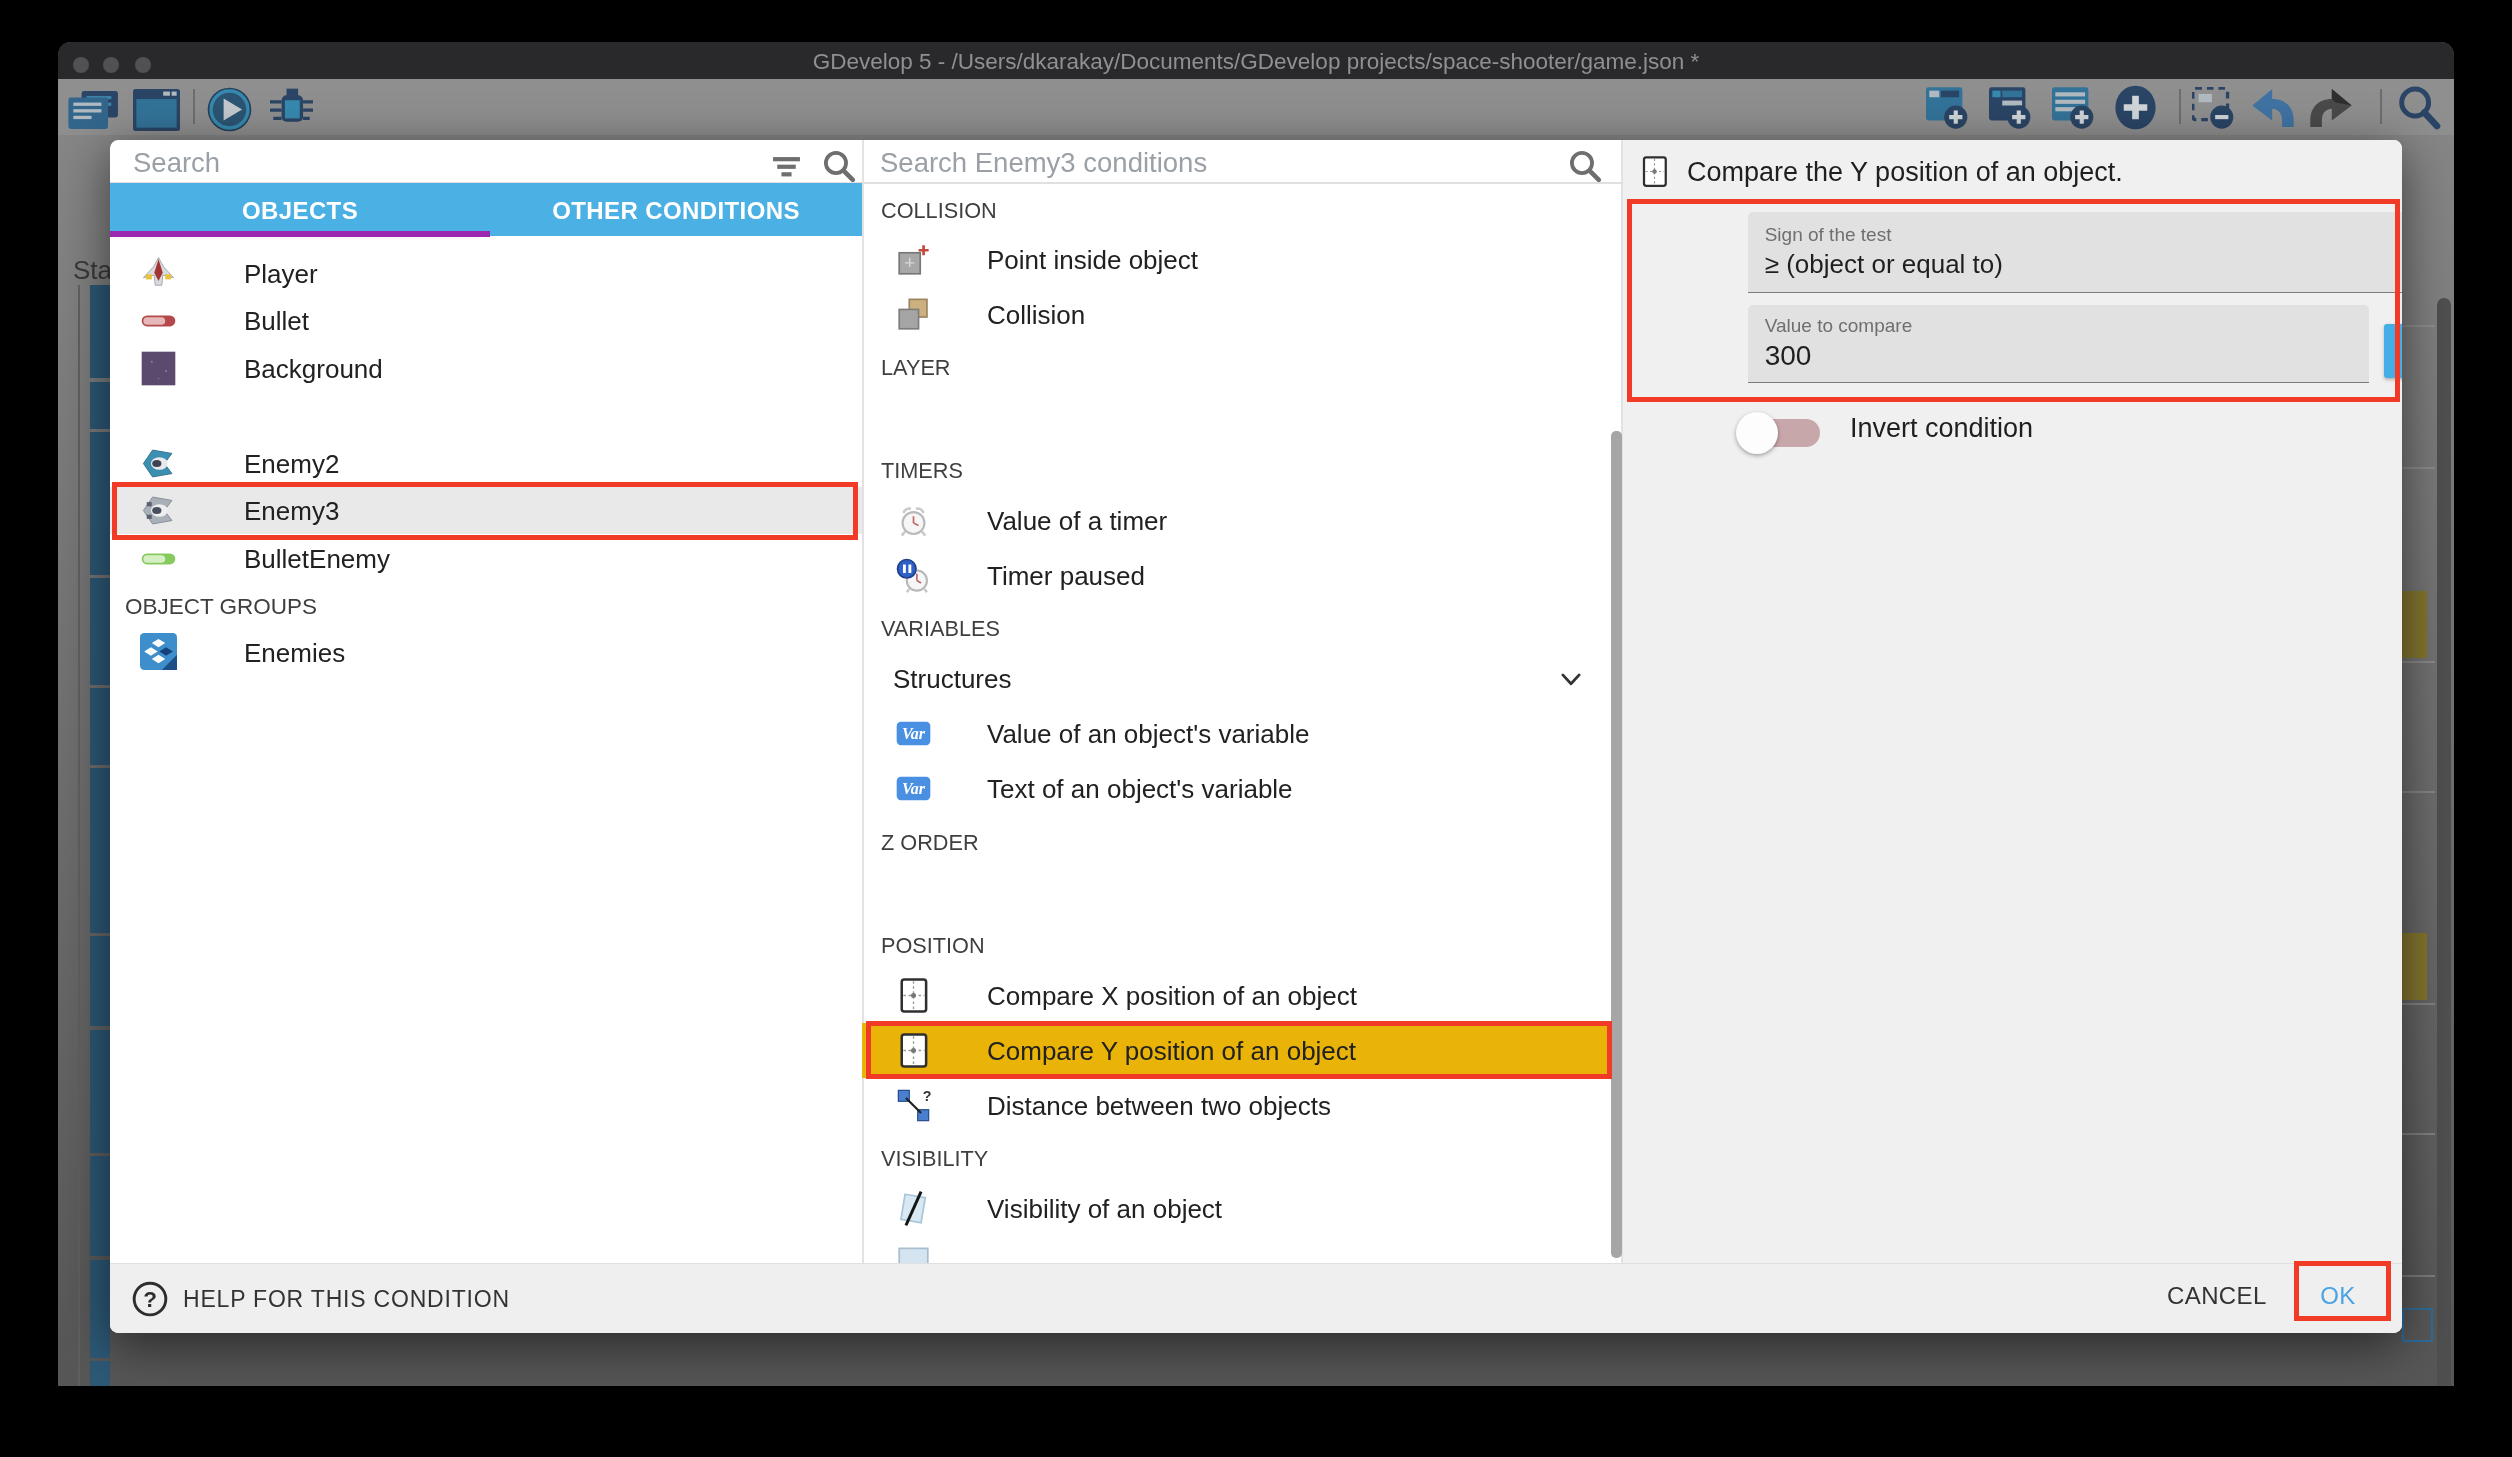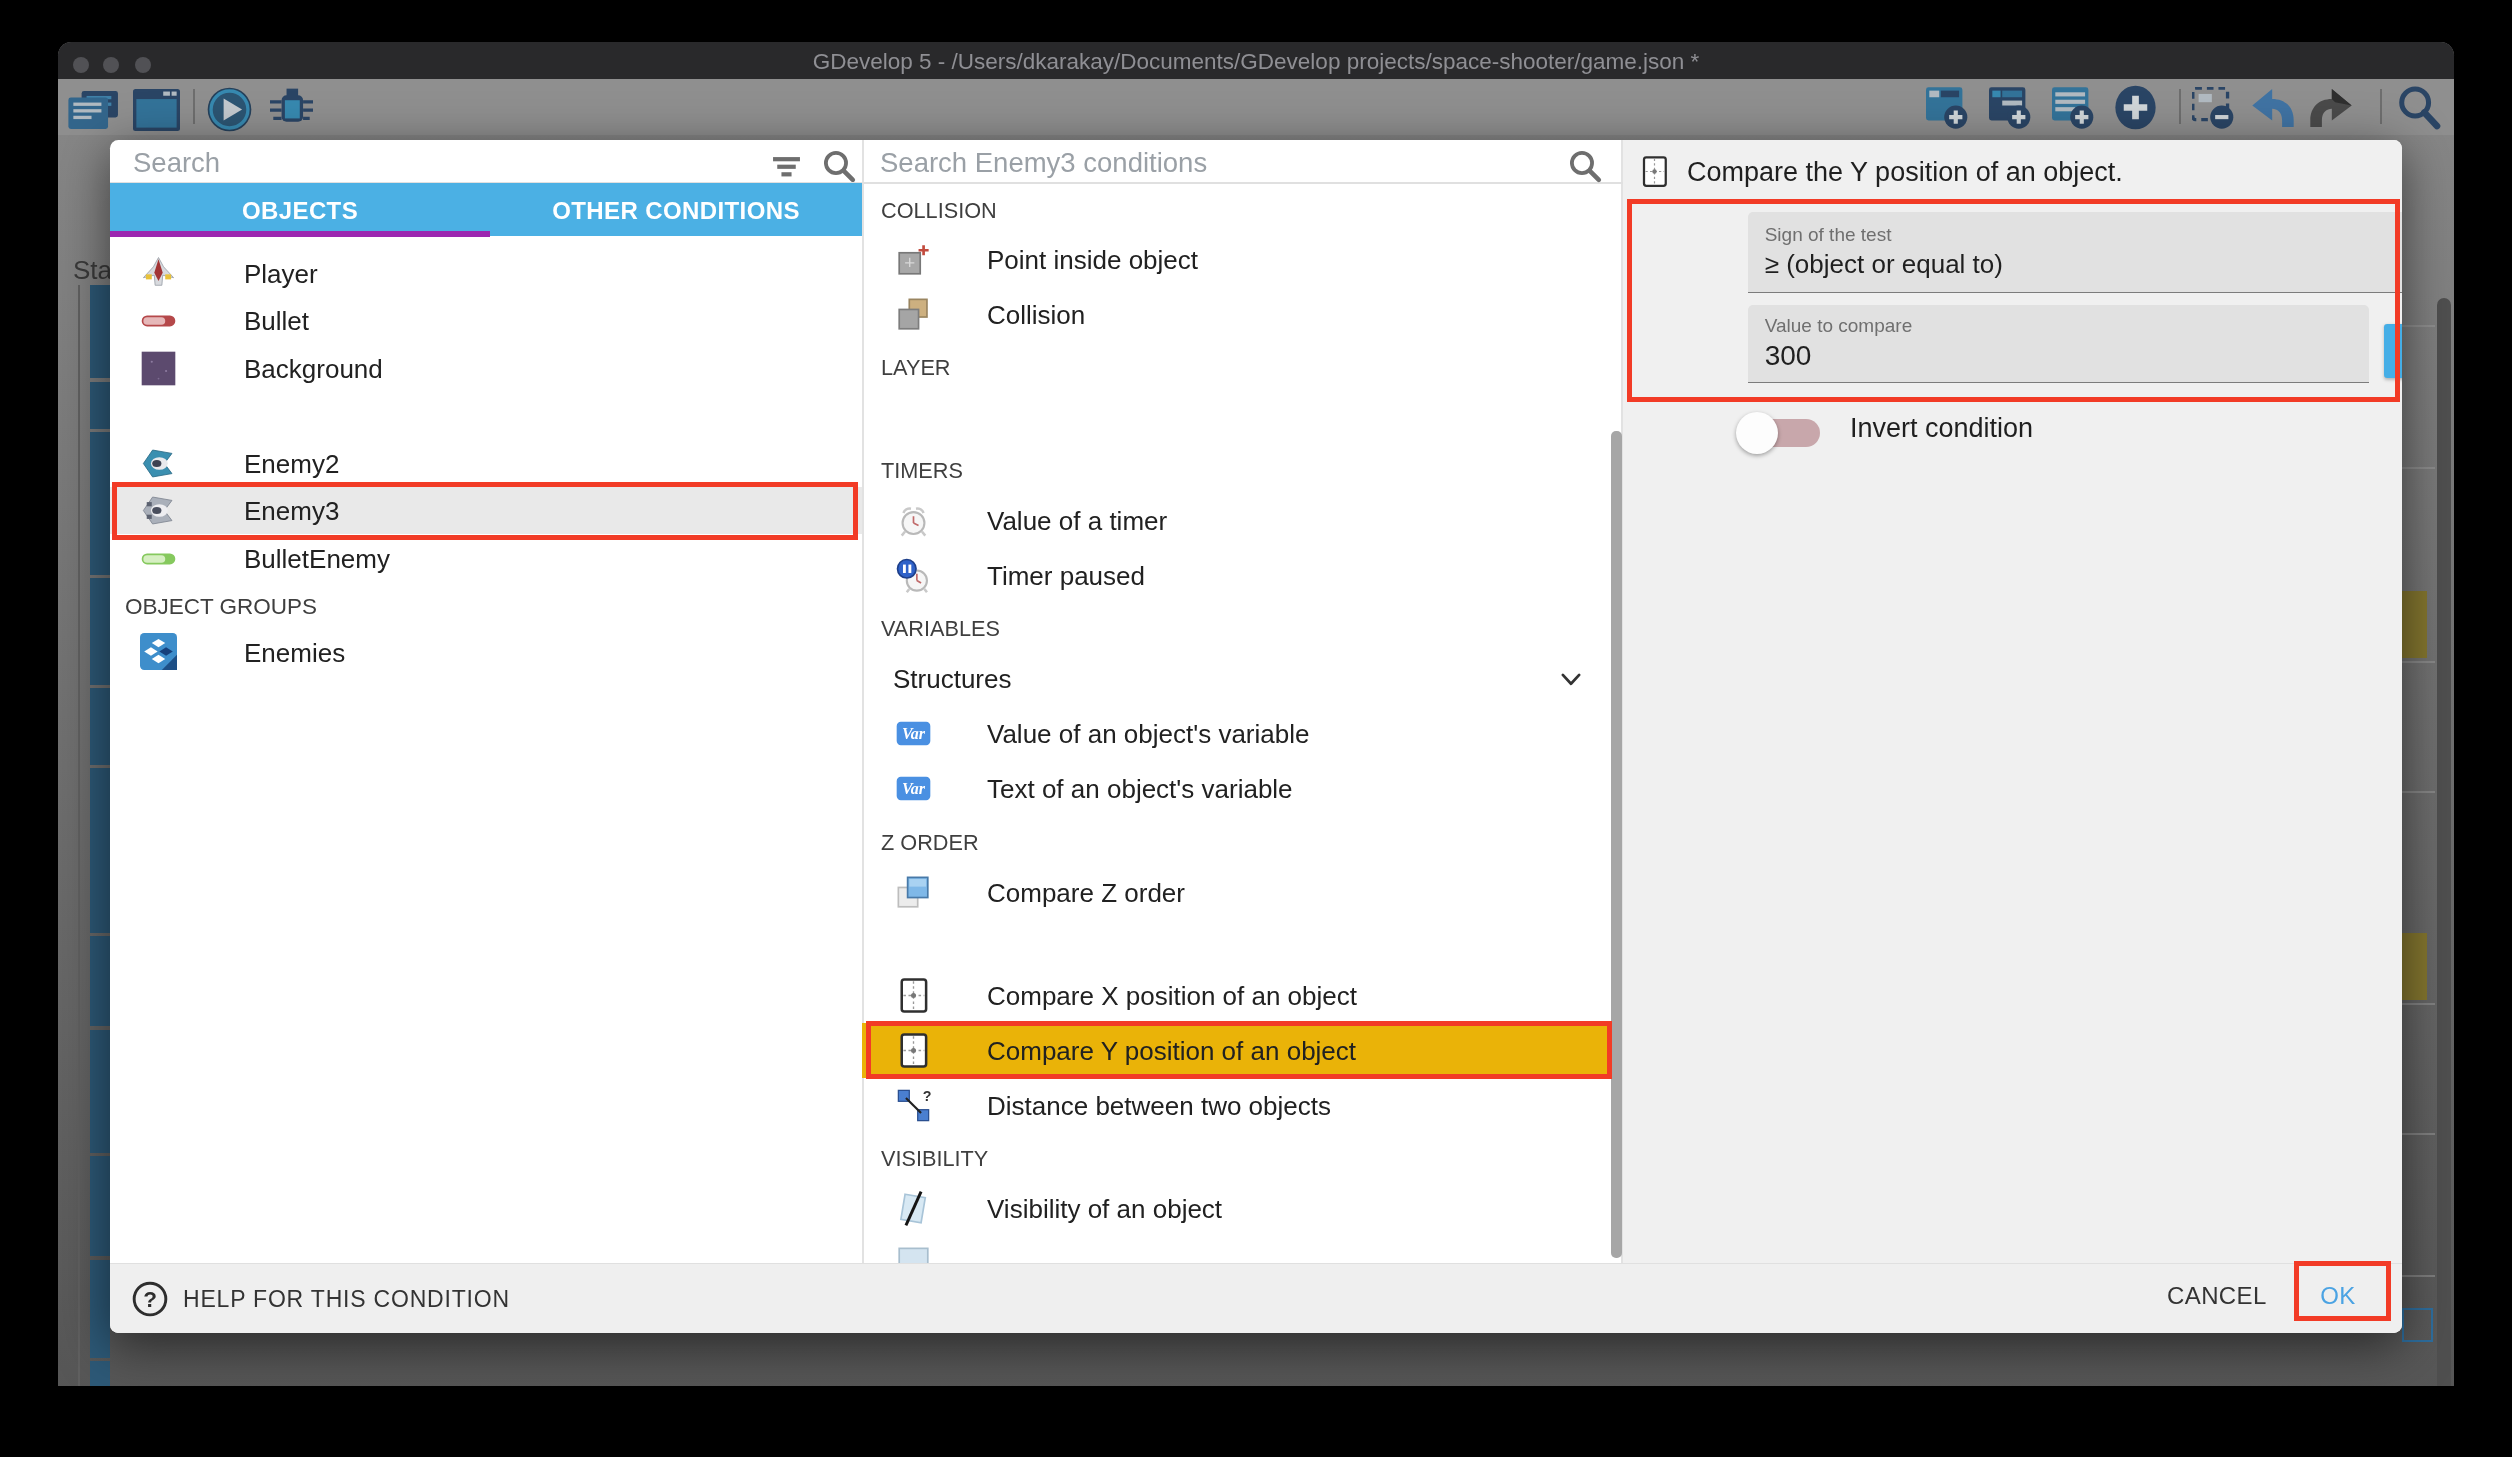--- a/index.html
+++ b/index.html
@@ -364,29 +364,22 @@
       <div class="mid-i" style="top:621px">
         <svg class="mid-ic" viewBox="0 0 44 44">
           <rect x="2" y="8" width="40" height="28" rx="5" fill="#4a90e2"></rect>
           <text x="22" y="29" font-size="19" fill="#fff" font-family="Liberation Serif, serif" font-style="italic" font-weight="bold" text-anchor="middle">Var</text>
         </svg>
         <span class="mid-lbl">Text of an object's variable</span>
       </div>
 
       <div class="mid-h" style="top:690px">Z ORDER</div>
 
-      <div class="mid-i" style="top:725px">
-        <svg class="mid-ic" viewBox="0 0 44 44">
-          <rect x="4" y="16" width="23" height="23" fill="#ececec" stroke="#bdbdbd" stroke-width="2"></rect>
-          <rect x="15" y="4" width="24" height="24" fill="#7fb8e8" stroke="#4879a8" stroke-width="2"></rect>
-          <rect x="17" y="6" width="20" height="9" fill="#a9d2f2"></rect>
-        </svg>
-        <span class="mid-lbl">Compare Z order</span>
-      </div>
-
+
+      <div class="mid-h" style="top:793px">POSITION</div>
 
       <div class="mid-i" style="top:828px">
         <svg class="mid-ic" viewBox="0 0 44 44">
           <rect x="8" y="3" width="29" height="38" rx="3" fill="#fff" stroke="#2f2f2f" stroke-width="3"></rect>
           <path d="M10 22 H35" stroke="#999" stroke-width="1.6" stroke-dasharray="3 3"></path>
           <path d="M22 5 V39" stroke="#999" stroke-width="1.6" stroke-dasharray="3 3"></path>
           <circle cx="22" cy="22" r="3" fill="#777"></circle>
         </svg>
         <span class="mid-lbl">Compare X position of an object</span>
       </div>

